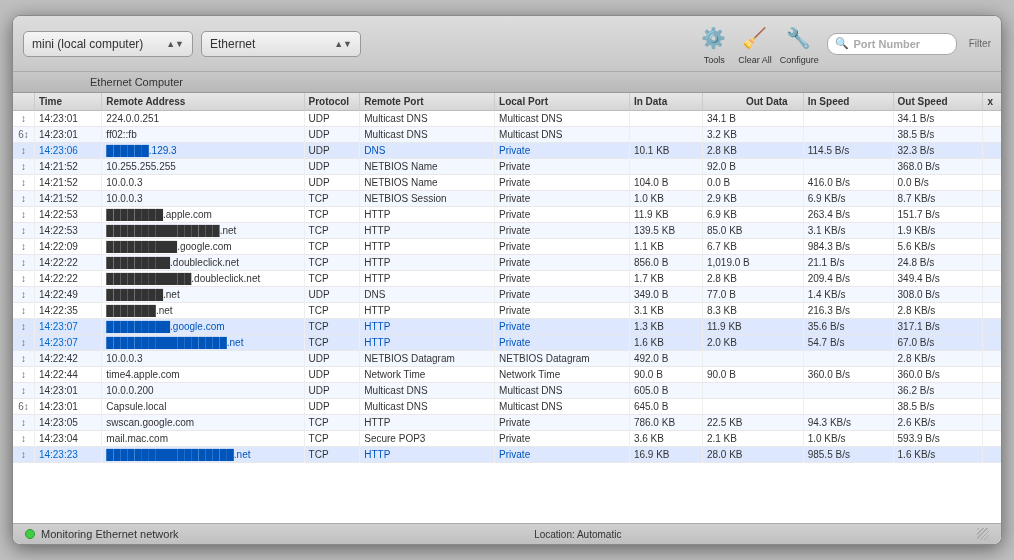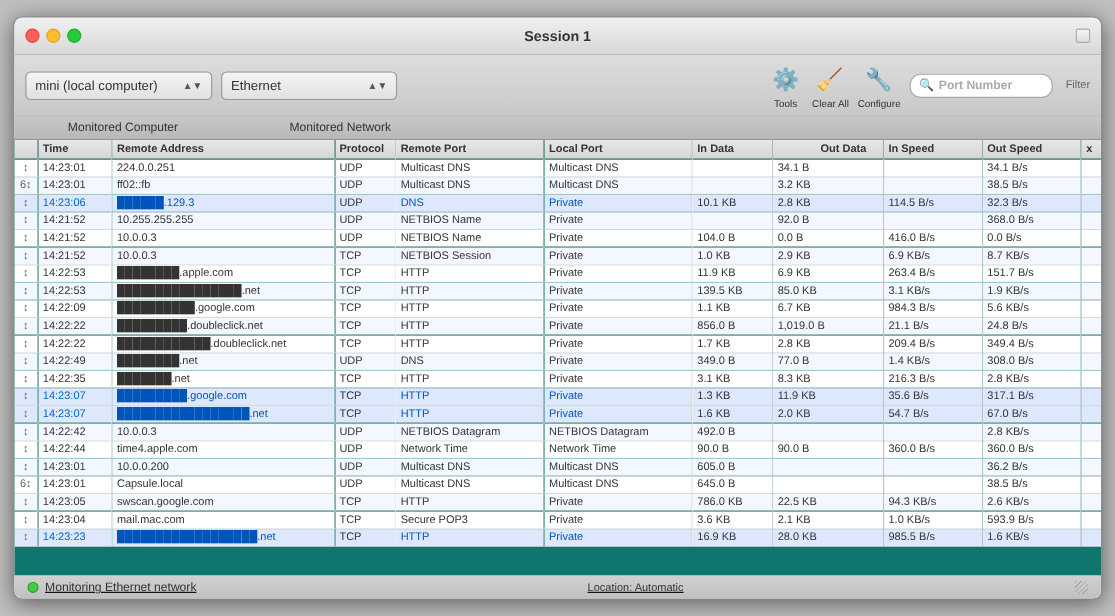--- a/index.html
+++ b/index.html
@@ -144,21 +144,21 @@
     .subbar-item {
       flex: 1;
       text-align: center;
       font-size: 11px;
       color: #333;
       padding: 2px 0;
     }
     .table-container {
       flex: 1;
       overflow-y: auto;
-      background: #0f766e;
+      background: #ffffff;
     }
     table {
       width: 100%;
       border-collapse: collapse;
     }
     thead tr {
       background: linear-gradient(to bottom, #e8e8e8, #d5d5d5);
       border-bottom: 1px solid #bbb;
       position: sticky;
       top: 0;
@@ -206,21 +206,20 @@
       font-size: 10px;
     }
     .statusbar {
       background: linear-gradient(to bottom, #d0d0d0, #c0c0c0);
       border-top: 1px solid #aaa;
       padding: 4px 12px;
       display: flex;
       align-items: center;
       justify-content: space-between;
       border-radius: 0 0 8px 8px;
-      text-decoration: underline;
     }
     .status-left {
       display: flex;
       align-items: center;
       gap: 6px;
     }
     .status-dot {
       width: 10px;
       height: 10px;
       border-radius: 50%;
@@ -255,29 +254,20 @@
     .col-outdata { width: 65px; padding-left: 43px; }
     .col-inspeed { width: 80px; }
     .col-outspeed { width: 80px; }
     .col-x { width: 16px; }
   </style>
 </head>
 <body>
 
 <div class="window">
 
-  <div class="titlebar">
-    <div class="traffic-lights">
-      <div class="traffic-light tl-close"></div>
-      <div class="traffic-light tl-min"></div>
-      <div class="traffic-light tl-max"></div>
-    </div>
-    <span class="title-text">Session 1</span>
-    <div class="window-control"></div>
-  </div>
 
   <div class="toolbar">
     <div class="computer-select">
       <span class="select-text">mini (local computer)</span>
       <span class="select-arrow">▲▼</span>
     </div>
     <div class="network-select">
       <span class="select-text">Ethernet</span>
       <span class="select-arrow">▲▼</span>
     </div>
@@ -295,22 +285,21 @@
       <span class="toolbar-label">Configure</span>
     </div>
     <div class="search-box">
       <span class="search-icon">🔍</span>
       <span class="search-placeholder">Port Number</span>
     </div>
     <span style="font-size:10px;color:#666;margin-left:4px;text-align:right;">Filter</span>
   </div>
 
   <div class="subbar">
-    <div class="subbar-item">Monitored Computer</div>
-    <div class="subbar-item">Monitored Network</div>
+    <div class="subbar-item">Ethernet Computer</div>
     <div style="flex:3;"></div>
   </div>
 
   <div class="table-container">
     <table>
       <thead>
         <tr>
           <th class="col-x"></th>
           <th class="col-time">Time</th>
           <th class="col-remote">Remote Address</th>

